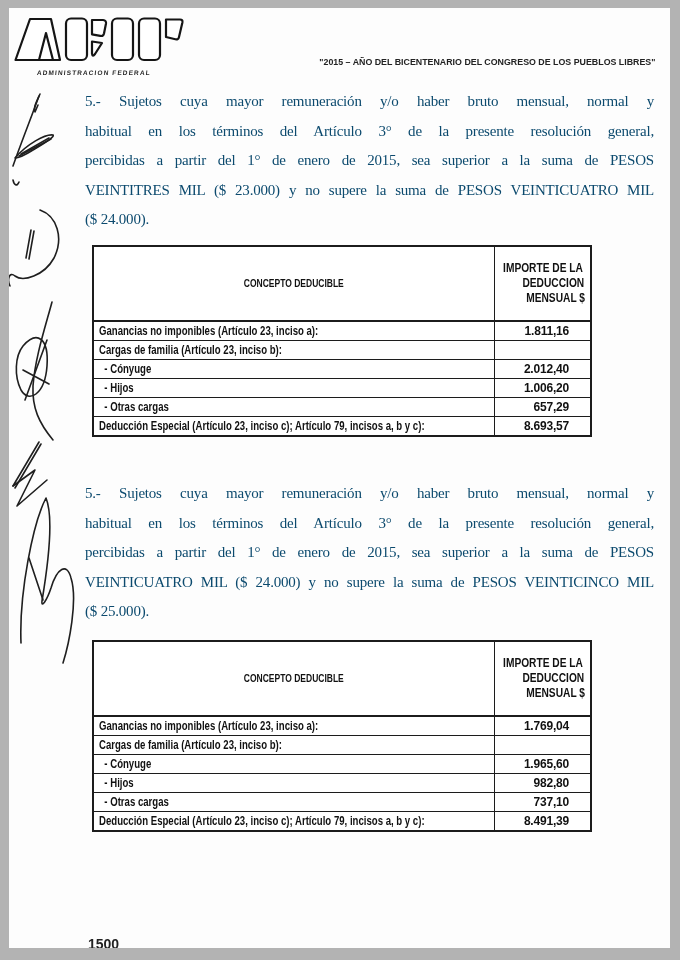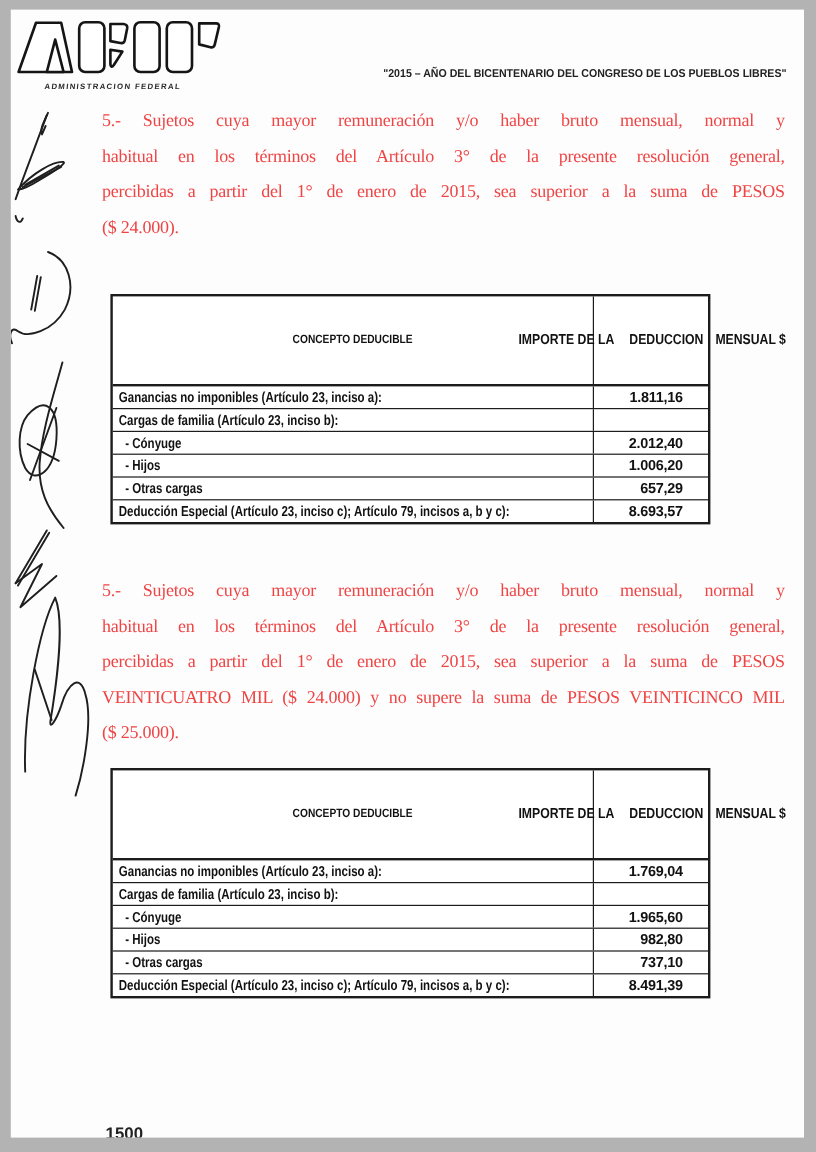--- a/index.html
+++ b/index.html
@@ -21,41 +21,41 @@
     transform:skewX(-6deg);white-space:nowrap;
   }
   .motto{
     position:absolute;right:15px;top:48px;
     font-size:9.5px;font-weight:700;color:#222;white-space:nowrap;
   }
   .motto .sq{display:inline-block;transform:scaleX(0.93);transform-origin:100% 50%;}
   
   .para{
     position:absolute;left:76px;width:569px;
-    font-family:"Liberation Serif",serif;color:#ef4444;
+    font-family:"Liberation Serif",serif;color:#0c4a6e;
   }
   .para .line{
     height:29.5px;line-height:29.5px;font-size:15px;letter-spacing:-0.2px;
     white-space:nowrap;text-align:justify;text-align-last:justify;
   }
   .para .line.last{text-align-last:left;}
   #para5{top:79px;}
   #para6{top:471px;}
   
   .doc-table{
     position:absolute;left:83px;width:500px;
     border:2px solid #1c1c1c;background:#fff;
     font-size:12px;color:#111;box-sizing:border-box;
   }
   #table1{top:237px;}
   #table2{top:632px;}
   .t-header{display:flex;border-bottom:2.2px solid #1c1c1c;height:73px;}
   .t-hcell{display:flex;align-items:center;justify-content:center;font-weight:700;}
   .t-hcell.concept{flex:1;border-right:1.6px solid #1c1c1c;font-size:10px;}
-  .t-hcell.amount{width:95px;flex-direction:row;line-height:15px;font-size:12px;}
+  .t-hcell.amount{width:95px;flex-direction:column;line-height:15px;font-size:12px;align-items:flex-end;}
   .sqc{display:inline-block;transform:scaleX(0.85);transform-origin:50% 50%;white-space:pre;}
   .t-row{display:flex;height:18px;border-bottom:1.4px solid #1c1c1c;}
   .t-row:last-child{border-bottom:none;}
   .t-cell{display:flex;align-items:center;box-sizing:border-box;}
   .t-cell.label{flex:1;border-right:1.6px solid #1c1c1c;padding-left:5px;font-weight:700;overflow:hidden;text-align:right;}
   .t-cell.label .sql{display:inline-block;transform:scaleX(0.8);transform-origin:0 50%;white-space:pre;}
   .t-cell.value{width:95px;justify-content:flex-end;padding-right:21px;font-weight:700;letter-spacing:-0.2px;}
   .stray{position:absolute;left:223px;top:640px;font-size:9px;font-weight:700;color:#333;}
   
   .form-number{position:absolute;left:79px;top:928px;font-size:14px;font-weight:700;color:#222;text-decoration:underline;}
@@ -121,20 +121,21 @@
         <path d="M12,635 C10,585 24,515 37,490 C46,512 36,575 33,593 C32,601 38,592 42,580 C48,560 58,554 62,570 C69,592 60,636 54,655"></path>
         <path d="M20,550 L34,592"></path>
       </g>
     </g>
   </svg>
 
   <div class="para" id="para5">
       <div class="line">5.- Sujetos cuya mayor remuneración y/o haber bruto mensual, normal y</div>
       <div class="line">habitual en los términos del Artículo 3° de la presente resolución general,</div>
       <div class="line">percibidas a partir del 1° de enero de 2015, sea superior a la suma de PESOS</div>
+      <div class="line">VEINTITRES MIL ($ 23.000) y no supere la suma de PESOS VEINTICUATRO MIL</div>
       <div class="line last">($ 24.000).</div>
     </div>
 
   <div class="doc-table" id="table1">
     <div class="t-header">
       <div class="t-hcell concept">
         <span class="sqc">CONCEPTO DEDUCIBLE</span>
       </div>
       <div class="t-hcell amount">
           <span class="sqc">IMPORTE DE LA</span>

